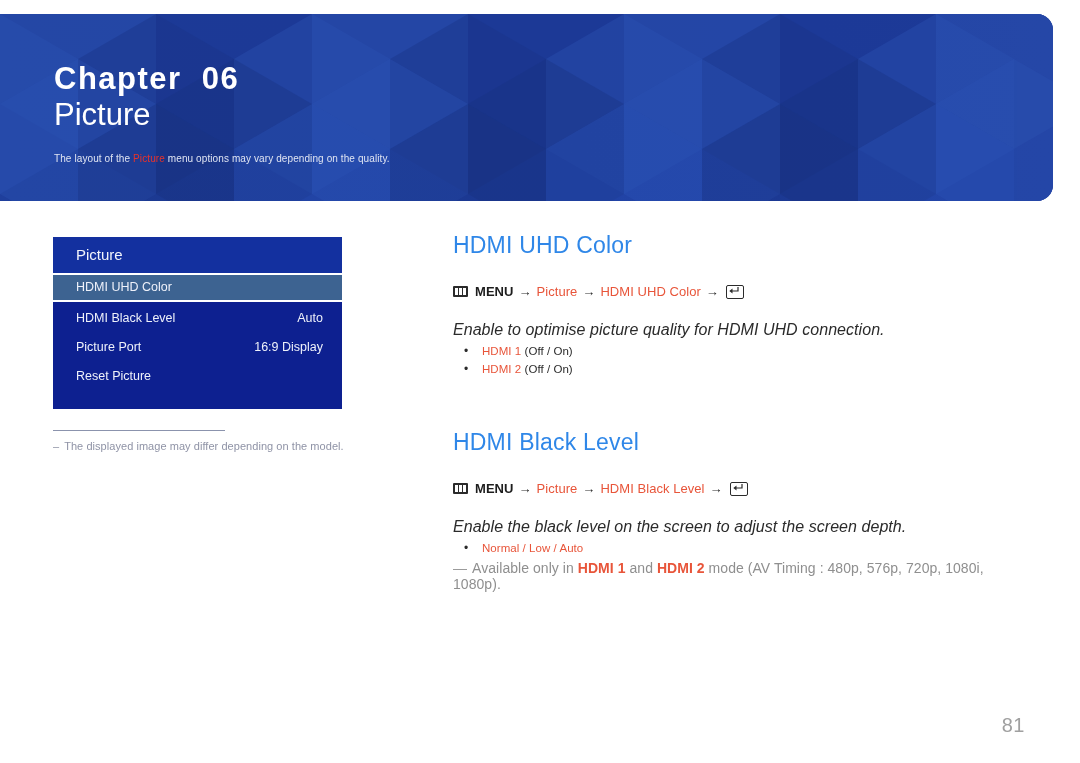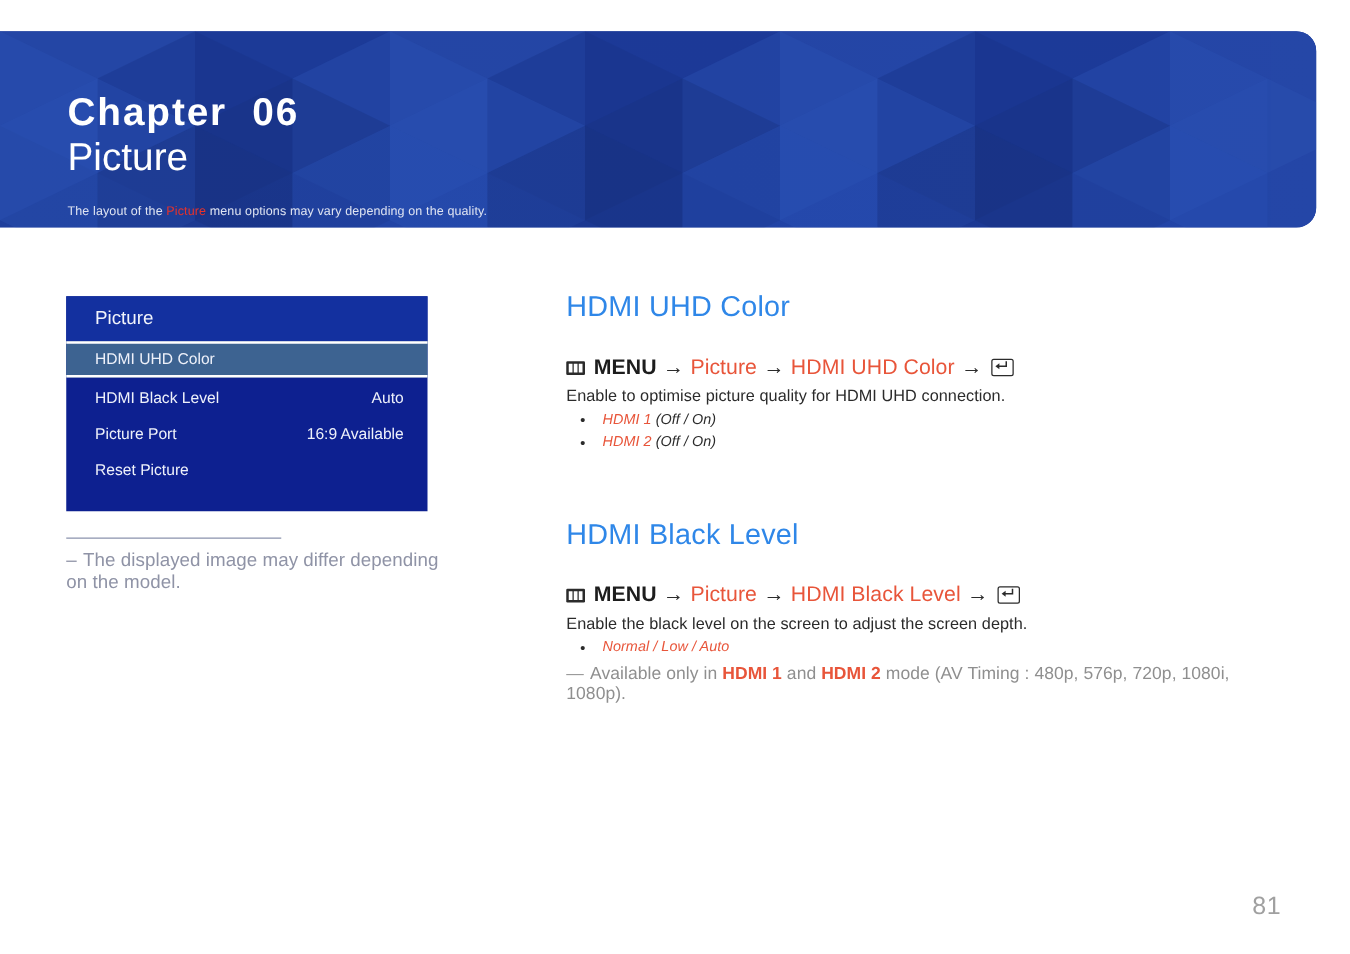--- a/index.html
+++ b/index.html
@@ -12,23 +12,23 @@
     background: #ffffff;
     font-family: "Liberation Sans", sans-serif;
     overflow: hidden;
     position: relative;
   }
 
   
   #banner {
     position: absolute;
     left: 0;
-    top: 25px;
+    top: 14px;
     width: 1053px;
-    height: 157px;
+    height: 187px;
     border-radius: 0 16px 16px 0;
     overflow: hidden;
     background: #1e3f9e;
   }
   #banner .pattern {
     position: absolute;
     inset: 0;
   }
   #banner .pattern svg {
     display: block;
@@ -117,21 +117,21 @@
     top: 430px;
     width: 300px;
   }
   #left-note .rule {
     width: 172px;
     height: 1px;
     background: #8b93ad;
     margin-bottom: 9px;
   }
   #left-note .note-line {
-    font-size: 15px;
+    font-size: 11px;
     color: #8f93a6;
     letter-spacing: 0.05px;
   }
   #left-note .note-line .dash {
     margin-right: 5px;
   }
 
   
   #content {
     position: absolute;
@@ -144,21 +144,21 @@
     color: #2f87e8;
     font-weight: normal;
     letter-spacing: 0.2px;
     margin: 0;
   }
   .sec-block {
     margin-bottom: 0;
   }
   .breadcrumb {
     margin-top: 25px;
-    font-size: 17px;
+    font-size: 13px;
     color: #2b2b2b;
     display: flex;
     align-items: center;
     gap: 4px;
     white-space: nowrap;
     letter-spacing: 0.05px;
   }
   .breadcrumb .bc-label {
     font-weight: bold;
     color: #1d1d1d;
@@ -198,30 +198,30 @@
     height: 12px;
     border: 1.4px solid #2b2b2b;
     border-radius: 2px;
     position: relative;
     flex: none;
     margin-left: 2px;
   }
   .icon-enter svg { position: absolute; left: 1px; top: 0px; }
 
   .desc {
-    margin-top: 5px;
-    font-size: 13px;
+    margin-top: 22px;
+    font-size: 16px;
     color: #2b2b2b;
     letter-spacing: 0.05px;
+    font-style: italic;
   }
   ul.opts {
     list-style: none;
     margin: 6px 0 0 0;
     padding: 0;
-    font-style: italic;
   }
   ul.opts li {
     font-size: 11.5px;
     color: #e8553a;
     margin-bottom: 6px;
     padding-left: 29px;
     position: relative;
     letter-spacing: 0.05px;
   }
   ul.opts li::before {
@@ -330,21 +330,21 @@
     <span>HDMI UHD Color</span>
     <span class="val"></span>
   </div>
   <div class="gap-sm"></div>
   <div class="osd-row">
     <span>HDMI Black Level</span>
     <span class="val">Auto</span>
   </div>
   <div class="osd-row">
     <span>Picture Port</span>
-    <span class="val">16:9 Available</span>
+    <span class="val">16:9 Display</span>
   </div>
   <div class="osd-row">
     <span>Reset Picture</span>
     <span class="val"></span>
   </div>
   <div class="osd-pad"></div>
 </div>
 
 <div id="left-note">
   <div class="rule"></div>

